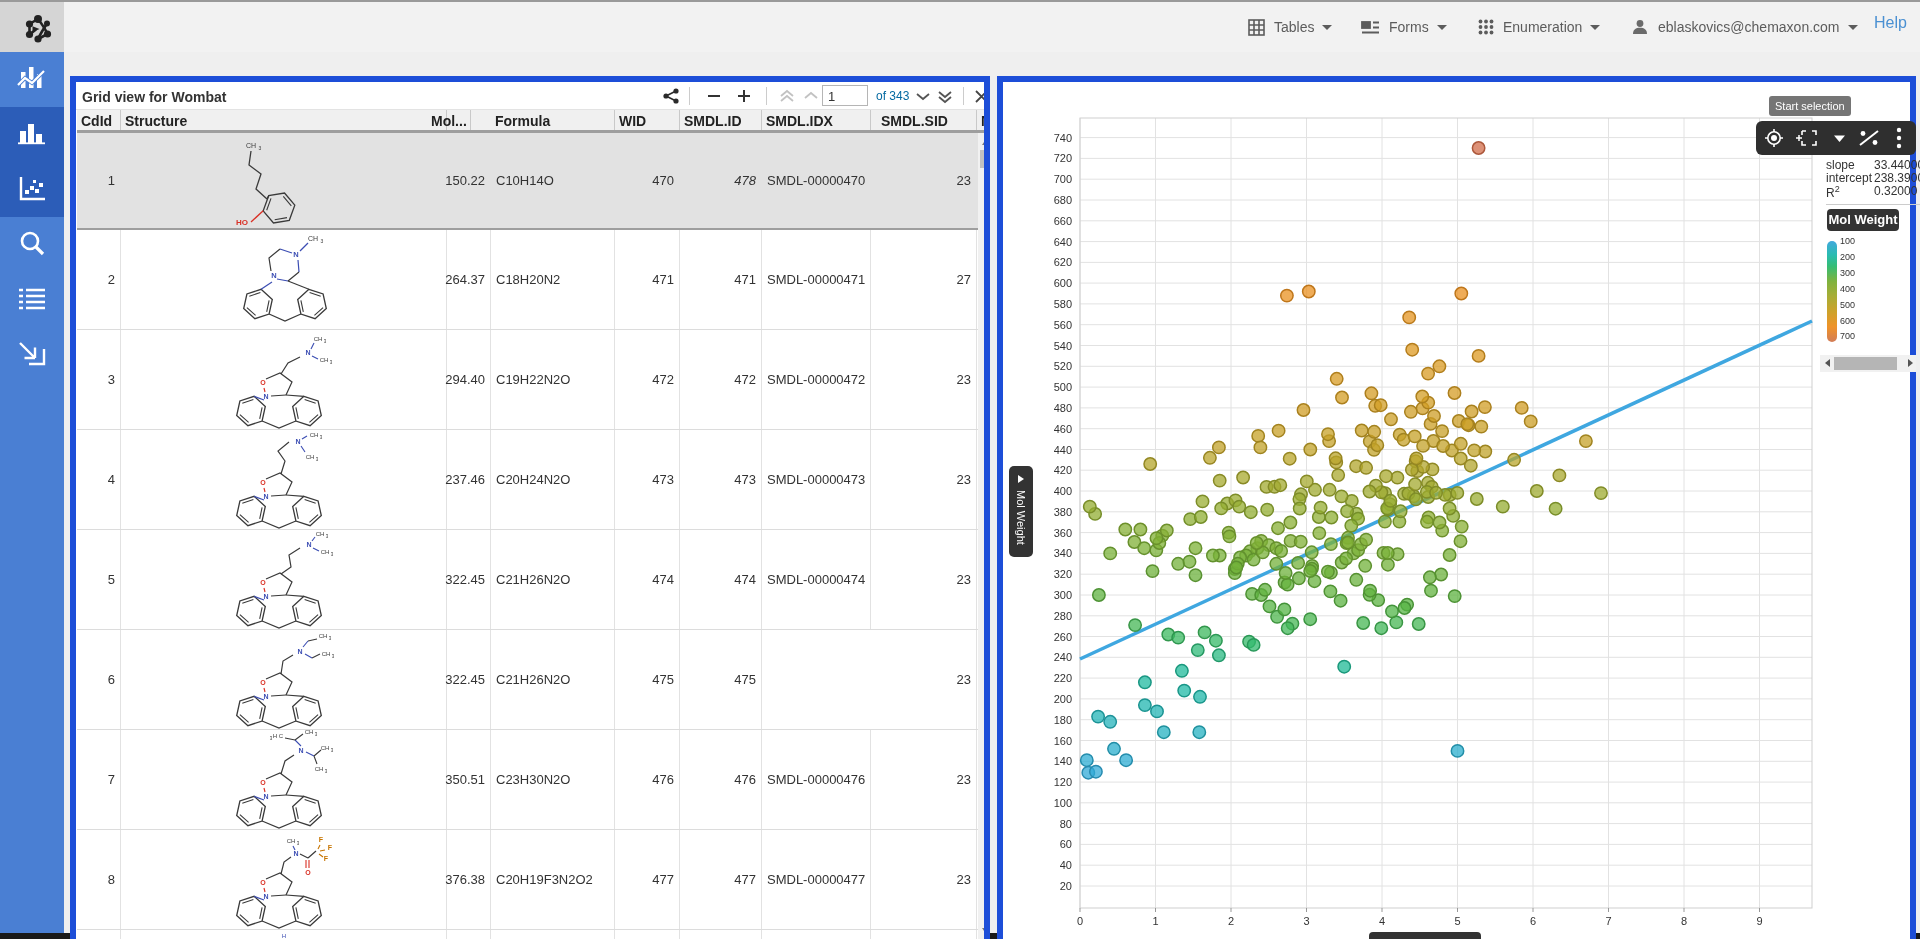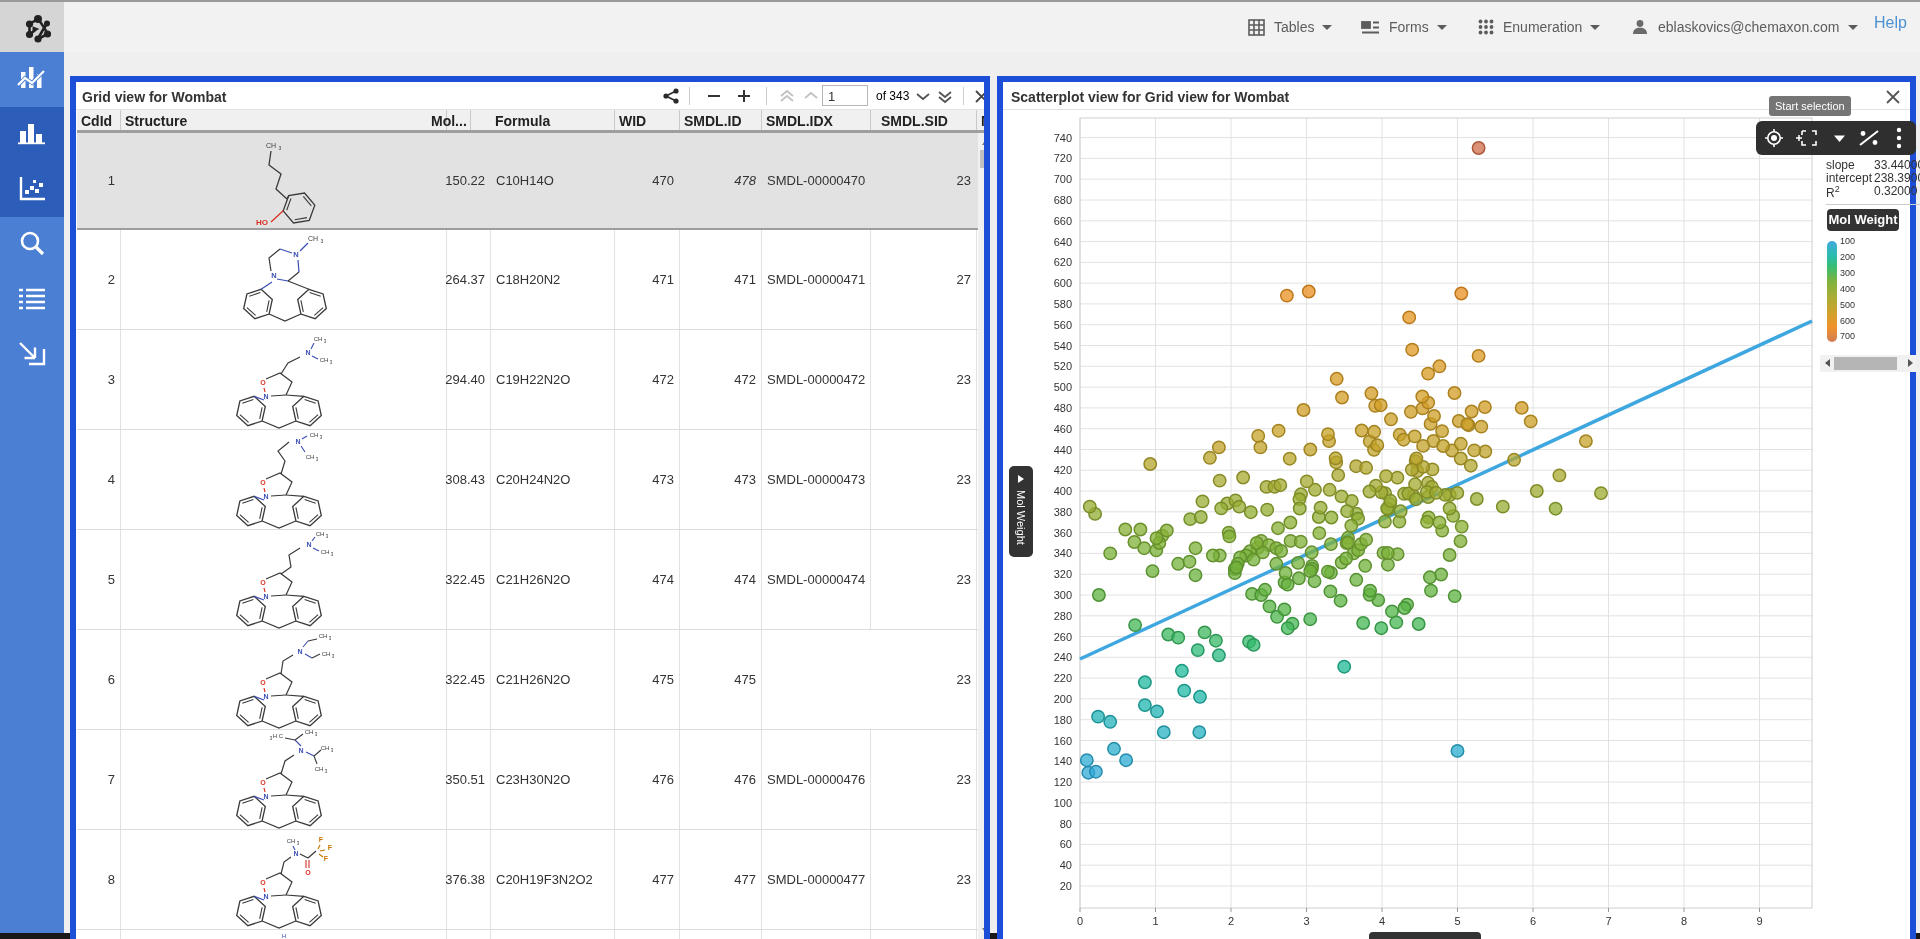--- a/index.html
+++ b/index.html
@@ -199,21 +199,21 @@
     <svg width="18" height="16" viewBox="0 0 18 16" style="position:absolute;left:702px;top:6px">
         <g fill="none" stroke="#c2c2c2" stroke-width="1.8">
           <path d="M3 8 L9 3 L15 8"></path>
           <path d="M3 13 L9 8 L15 13"></path>
         </g>
       </svg>
     <svg width="18" height="16" viewBox="0 0 18 16" style="position:absolute;left:726px;top:6px">
         <path d="M3 10 L9 5 L15 10" fill="none" stroke="#c2c2c2" stroke-width="1.8"></path>
       </svg>
     <div style="position:absolute;left:746px;top:3px;width:46px;height:21px;border:1px solid #b5b5b5;background:#fff;font-size:13px;color:#333;padding:3px 0 0 5px">1</div>
-    <div style="position:absolute;left:800px;top:7px;font-size:12px;color:#000000">of 343</div>
+    <div style="position:absolute;left:800px;top:7px;font-size:12px;color:#0369a1">of 343</div>
     <svg width="18" height="16" viewBox="0 0 18 16" style="position:absolute;left:838px;top:7px">
         <path d="M3 5 L9 10 L15 5" fill="none" stroke="#555" stroke-width="1.8"></path>
       </svg>
     <svg width="18" height="16" viewBox="0 0 18 16" style="position:absolute;left:860px;top:7px">
         <g fill="none" stroke="#555" stroke-width="1.8">
           <path d="M3 3 L9 8 L15 3"></path>
           <path d="M3 8 L9 13 L15 8"></path>
         </g>
       </svg>
     <div class="sep" style="left:887px"></div>
@@ -230,21 +230,21 @@
     <div class="hc" style="left:603px;width:82px;padding-left:4px">SMDL.ID</div>
     <div class="hc" style="left:685px;width:109px;padding-left:4px">SMDL.IDX</div>
     <div class="hc" style="left:794px;width:106px;padding-left:10px">SMDL.SID</div>
     <div class="hc" style="left:900px;width:17px;padding-left:4px;border-right:none">MO</div>
   </div>
 
   <div class="row sel" style="top:51px;height:97px">
 <div class="cell num" style="left:0px;width:44px;">
         <span>1</span>
       </div>
-<div class="cell" style="left:52px;width:326px;">
+<div class="cell" style="left:32px;width:326px;">
         <svg width="110" height="95" viewBox="0 0 110 95" style="position:absolute;left:100px;top:3px">
           <text x="42" y="12" font-size="7" fill="#3a3a3a" text-anchor="middle" font-weight="normal" font-family="Liberation Sans, sans-serif">CH</text>
           <text x="51" y="14" font-size="5" fill="#3a3a3a" text-anchor="middle" font-weight="normal" font-family="Liberation Sans, sans-serif">3</text>
           <path d="M42 15 L40 29 L52 38 L47 53 L58 63" fill="none" stroke="#3a3a3a" stroke-width="1.3"></path>
           <path d="M75.5 57.0 L85.8 69.2 L80.3 84.3 L64.5 87.0 L54.2 74.8 L59.7 59.7 Z" fill="none" stroke="#3a3a3a" stroke-width="1.3"></path>
           <path d="M74.3 60.3 L82.3 69.8 M78.0 81.6 L65.7 83.7 M57.7 74.2 L62.0 62.4" fill="none" stroke="#3a3a3a" stroke-width="1.1"></path>
           <path d="M58 63 L59.7 59.7" fill="none" stroke="#3a3a3a" stroke-width="1.3"></path>
           <text x="33" y="89" font-size="8" fill="#d93025" text-anchor="middle" font-weight="bold" font-family="Liberation Sans, sans-serif">HO</text>
           <path d="M42 86 L54.2 74.8" fill="none" stroke="#d93025" stroke-width="1.3"></path>
         </svg>
@@ -387,21 +387,21 @@
           <text x="77" y="14" font-size="7" fill="#3b4db3" text-anchor="middle" font-weight="bold" font-family="Liberation Sans, sans-serif">N</text>
           <path d="M81 9 L86 6" fill="none" stroke="#3b4db3" stroke-width="1.1"></path>
           <path d="M80 16 L84 22" fill="none" stroke="#3b4db3" stroke-width="1.1"></path>
           <text x="93" y="7" font-size="6" fill="#3a3a3a" text-anchor="middle" font-weight="normal" font-family="Liberation Sans, sans-serif">CH</text>
           <text x="100" y="9" font-size="4.5" fill="#3a3a3a" text-anchor="middle" font-weight="normal" font-family="Liberation Sans, sans-serif">3</text>
           <text x="89" y="29" font-size="6" fill="#3a3a3a" text-anchor="middle" font-weight="normal" font-family="Liberation Sans, sans-serif">CH</text>
           <text x="96" y="31" font-size="4.5" fill="#3a3a3a" text-anchor="middle" font-weight="normal" font-family="Liberation Sans, sans-serif">3</text>
         </svg>
       </div>
 <div class="cell num" style="left:370px;width:44px;">
-        <span>308.43</span>
+        <span>237.46</span>
       </div>
 <div class="cell txt" style="left:414px;width:124px;">
         <span>C20H24N2O</span>
       </div>
 <div class="cell num" style="left:538px;width:65px;">
         <span>473</span>
       </div>
 <div class="cell num" style="left:603px;width:82px;">
         <span>473</span>
       </div>
@@ -639,26 +639,20 @@
 <div class="arr" style="left:5px;top:866px;border-top:5px solid transparent;border-bottom:5px solid transparent;border-right:6px solid #7a7a7a"></div>
 <div class="sbthumb" style="left:16px;top:863px;width:614px;height:15px"></div>
 <div class="arr" style="left:890px;top:866px;border-top:5px solid transparent;border-bottom:5px solid transparent;border-left:6px solid #7a7a7a"></div>
 <div class="sbtrack" style="left:902px;top:51px;width:16px;height:808px"></div>
 <div class="arr" style="left:906px;top:57px;border-left:4.5px solid transparent;border-right:4.5px solid transparent;border-bottom:6px solid #7a7a7a"></div>
 <div class="sbthumb" style="left:904px;top:68px;width:12px;height:18px"></div>
 <div class="arr" style="left:906px;top:846px;border-left:4.5px solid transparent;border-right:4.5px solid transparent;border-top:6px solid #7a7a7a"></div>
 </div>
 
 <div class="panel" id="scatterpanel">
-  <div class="ptitle">
-      <span class="t" style="left:8px">Scatterplot view for Grid view for Wombat</span>
-    <svg width="16" height="16" viewBox="0 0 16 16" style="position:absolute;right:9px;top:7px">
-        <path d="M2 2 L14 14 M14 2 L2 14" stroke="#555" stroke-width="1.8"></path>
-      </svg>
-  </div>
   <svg width="917" height="879" viewBox="0 0 917 879" style="position:absolute;left:0;top:0">
 <path d="M77.0 36 V826 M152.5 36 V826 M228.0 36 V826 M303.5 36 V826 M379.0 36 V826 M454.5 36 V826 M530.0 36 V826 M605.5 36 V826 M681.0 36 V826 M756.5 36 V826 M77 804.0 H809 M77 783.2 H809 M77 762.4 H809 M77 741.6 H809 M77 720.8 H809 M77 700.1 H809 M77 679.3 H809 M77 658.5 H809 M77 637.7 H809 M77 616.9 H809 M77 596.1 H809 M77 575.3 H809 M77 554.5 H809 M77 533.8 H809 M77 513.0 H809 M77 492.2 H809 M77 471.4 H809 M77 450.6 H809 M77 429.8 H809 M77 409.0 H809 M77 388.2 H809 M77 367.5 H809 M77 346.7 H809 M77 325.9 H809 M77 305.1 H809 M77 284.3 H809 M77 263.5 H809 M77 242.7 H809 M77 221.9 H809 M77 201.1 H809 M77 180.4 H809 M77 159.6 H809 M77 138.8 H809 M77 118.0 H809 M77 97.2 H809 M77 76.4 H809 M77 55.6 H809" stroke="#e2e2e2" stroke-width="1" fill="none"></path>
 <rect x="77" y="36" width="732" height="790" fill="none" stroke="#cfcfcf"></rect>
 <path d="M77.0 826 V830 M152.5 826 V830 M228.0 826 V830 M303.5 826 V830 M379.0 826 V830 M454.5 826 V830 M530.0 826 V830 M605.5 826 V830 M681.0 826 V830 M756.5 826 V830" stroke="#999" stroke-width="1" fill="none"></path>
 <text x="69" y="808.0" font-size="11" fill="#333" text-anchor="end">20</text>
 <text x="69" y="787.2" font-size="11" fill="#333" text-anchor="end">40</text>
 <text x="69" y="766.4" font-size="11" fill="#333" text-anchor="end">60</text>
 <text x="69" y="745.6" font-size="11" fill="#333" text-anchor="end">80</text>
 <text x="69" y="724.8" font-size="11" fill="#333" text-anchor="end">100</text>
 <text x="69" y="704.1" font-size="11" fill="#333" text-anchor="end">120</text>

